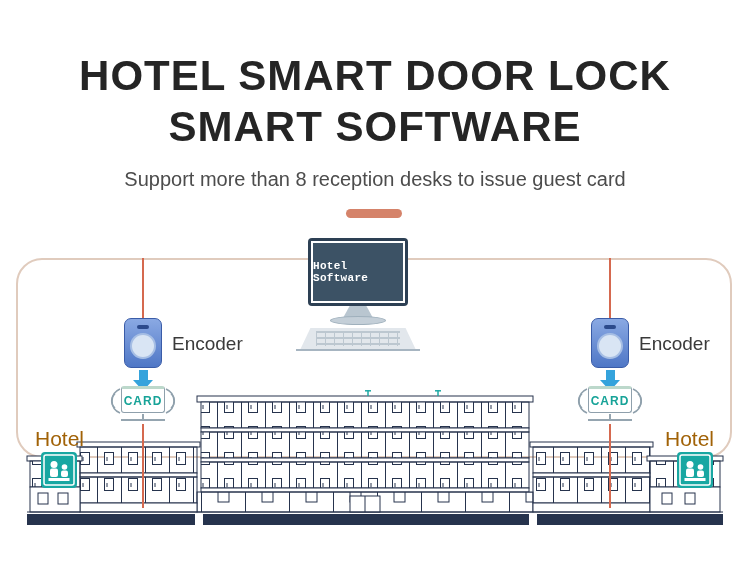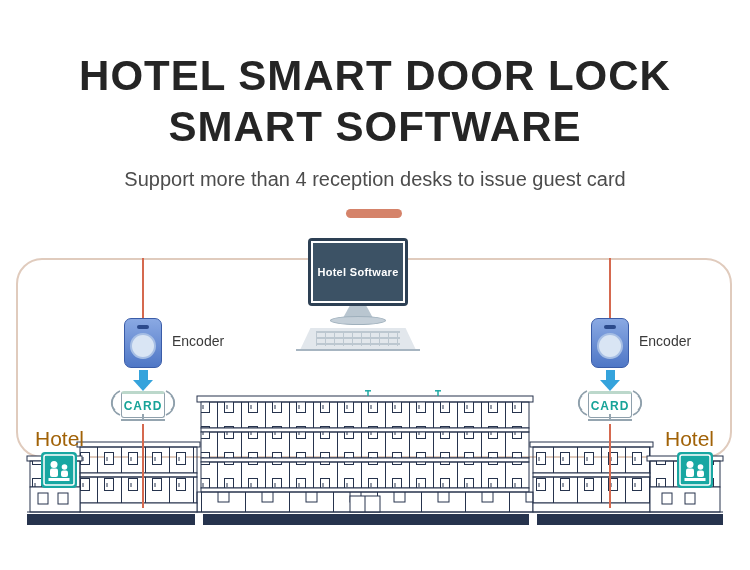--- a/index.html
+++ b/index.html
@@ -15,51 +15,51 @@
 
   
   .connector{top:258px;left:16px;width:716px;height:200px;border:2px solid #e0cbbd;
              border-radius:26px;box-sizing:border-box;z-index:1;}
   .vline{width:2px;background:#d5694f;z-index:2;}
   .vline.low{z-index:6;}
 
   
   .monitor{left:296px;top:238px;width:124px;height:118px;z-index:4;}
   .screen-outer{position:absolute;left:12px;top:0;width:100px;height:68px;background:#2d4054;
-                border-radius:4px;padding:3px;box-sizing:border-box;}
+                border-radius:4px;padding:3px;box-sizing:border-box;font-family:Liberation Mono, monospace;}
   .screen-inner{width:100%;height:100%;background:#3c5265;border:2px solid #ffffff;
                 box-sizing:border-box;display:flex;align-items:center;justify-content:center;
                 color:#ffffff;font-size:11px;font-weight:bold;letter-spacing:0.3px;}
   .neck{position:absolute;left:47px;top:68px;width:30px;height:12px;background:#b9c6d0;
         clip-path:polygon(22% 0,78% 0,100% 100%,0 100%);}
   .mbase{position:absolute;left:34px;top:78px;width:56px;height:9px;background:#c4cfd8;
          border:1px solid #9fb0bc;border-radius:50%;box-sizing:border-box;}
   .keyboard{position:absolute;left:4px;top:90px;width:116px;height:22px;background:#e2e7ec;
             clip-path:polygon(9% 0,91% 0,100% 100%,0 100%);}
   .keys{position:absolute;left:16px;right:16px;top:3px;bottom:4px;
         background:repeating-linear-gradient(90deg,#bcc7d0 0 1.5px,transparent 1.5px 9px),
                    repeating-linear-gradient(180deg,#bcc7d0 0 1.5px,transparent 1.5px 6px);}
   .kb-edge{position:absolute;left:0;top:111px;width:124px;height:2px;background:#a7b5c1;}
 
   
   .encoder{width:38px;height:50px;border-radius:7px;border:1px solid #3a5ca8;
            background:linear-gradient(#8aa9e3,#4f77c6);box-sizing:border-box;z-index:5;}
   .enc-slot{width:12px;height:4px;background:#2c4a8c;border-radius:2px;margin:6px auto 4px auto;}
   .enc-circle{width:26px;height:26px;border-radius:50%;background:#d9e5f4;
               border:2px solid #a6bee4;box-sizing:border-box;margin:0 auto;}
-  .enc-label{font-size:14px;color:#3a3a3a;z-index:5;}
+  .enc-label{font-size:19px;color:#3a3a3a;z-index:5;}
 
   
   .arrow{width:20px;z-index:5;}
   .arrow .shaft{width:9px;height:10px;background:#35a3dc;margin:0 auto;}
   .arrow .head{width:0;height:0;border-left:10px solid transparent;border-right:10px solid transparent;
                border-top:11px solid #35a3dc;}
 
   
-  .cardwrap{width:68px;height:32px;display:flex;align-items:flex-end;z-index:5;}
+  .cardwrap{width:68px;height:32px;display:flex;align-items:flex-start;z-index:5;}
   .keycard{width:44px;height:27px;background:#ffffff;border:1.5px solid #8fa0ac;border-radius:3px;
            box-sizing:border-box;display:flex;align-items:center;justify-content:center;
            font-size:12px;font-weight:bold;color:#17a398;letter-spacing:1px;
            border-top:3px solid #bcd8cb;}
   .card-stand-stem{width:2px;height:5px;background:#95a5b0;z-index:5;}
   .card-stand-base{height:2px;background:#95a5b0;z-index:5;}
 
   
   .hotel-label{font-size:21px;color:#a16207;z-index:5;}
   .hotel-icon{width:36px;height:36px;z-index:5;}
@@ -68,21 +68,21 @@
 </style>
 </head>
 <body>
 
 <div class="canvas">
 
   <div class="abs title">
     <div>HOTEL SMART DOOR LOCK</div>
     <div>SMART SOFTWARE</div>
   </div>
-  <div class="abs subtitle">Support more than 4 reception desks to issue guest card</div>
+  <div class="abs subtitle">Support more than 8 reception desks to issue guest card</div>
   <div class="abs pill"></div>
 
   <div class="abs connector"></div>
 
   <div class="abs vline" style="left:142px;top:258px;height:62px;"></div>
   <div class="abs vline" style="left:609px;top:258px;height:62px;"></div>
 
   <div class="abs vline low" style="left:142px;top:424px;height:84px;"></div>
   <div class="abs vline low" style="left:609px;top:424px;height:84px;"></div>
 

